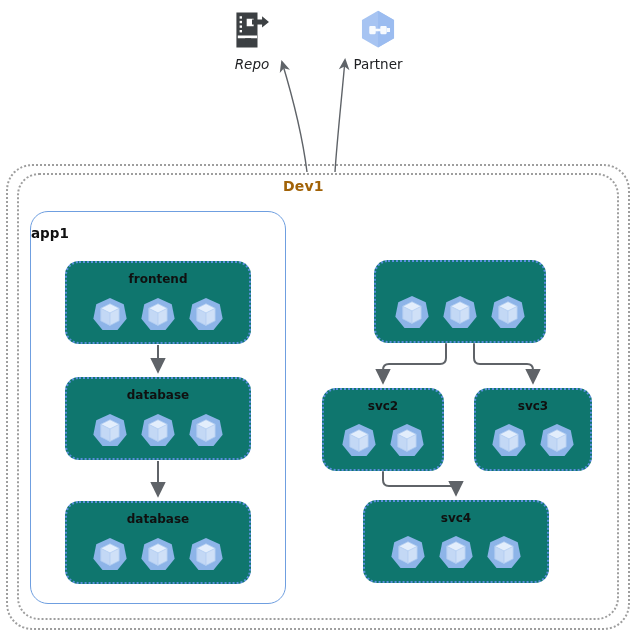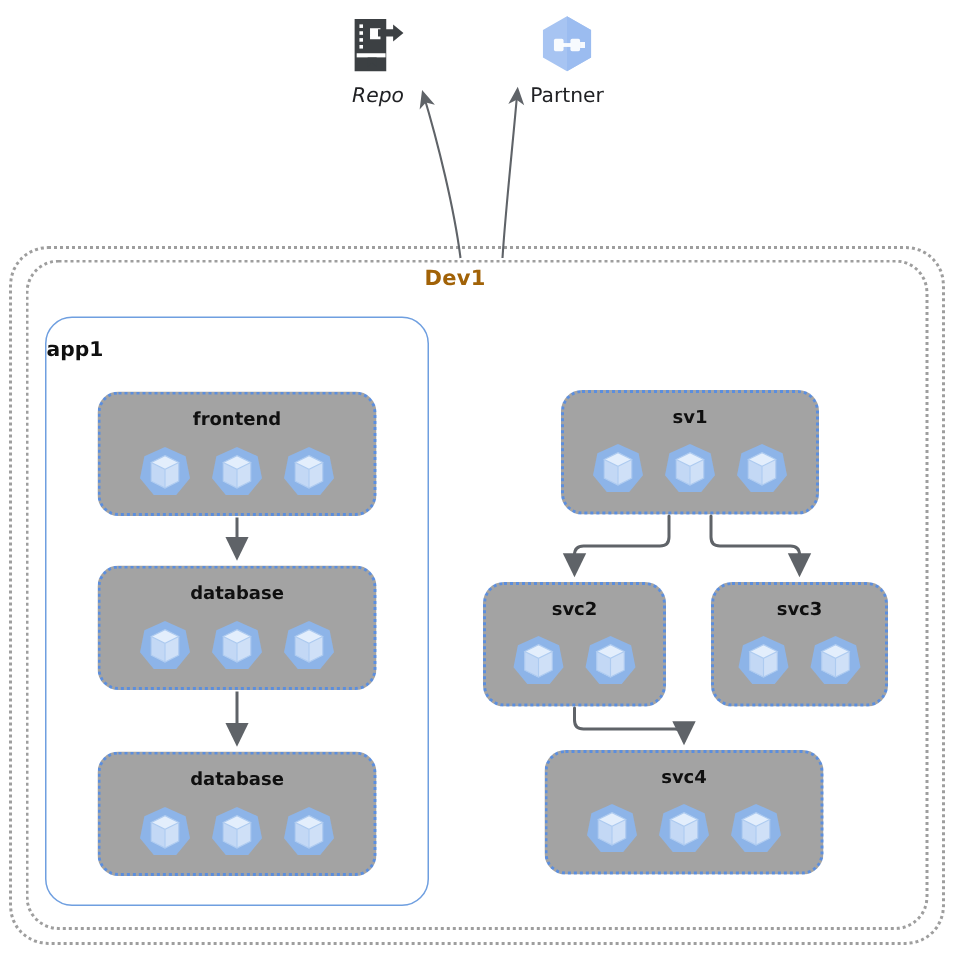--- a/index.html
+++ b/index.html
@@ -77,21 +77,21 @@
     font-weight: bold;
     color: #101010;
     white-space: nowrap;
   }
   
   .svc-box {
     position: absolute;
     border: 2px dotted #5b8ede;
     border-radius: 14px;
     box-sizing: border-box;
-    background: #a3a3a3;
+    background: #0f766e;
   }
   .svc-title {
     position: absolute;
     left: 0;
     right: 0;
     text-align: center;
     font-size: 12px;
     font-weight: bold;
     color: #101010;
     white-space: nowrap;
@@ -255,21 +255,20 @@
             <path d="M24 10.5 L35 16 L24 21.5 L13 16 Z" fill="#e3eefc"></path>
             <path d="M24 21.5 V36.5 L13 31 V16 Z" fill="#c3d8f5"></path>
             <path d="M24 10.5 L35 16 L24 21.5 L13 16 Z M24 21.5 V36.5 M13 16 V31 L24 36.5 L35 31 V16" fill="none" stroke="#aecbf0" stroke-width="0.9"></path>
           </g>
         </svg>
     </div>
   </div>
 
 
   <div class="svc-box" style="left:374px; top:260px; width:172px; height:83px;">
-    <div class="svc-title" style="top:9px;">sv1</div>
     <div class="pod-row" style="top:31px;">
       <svg class="pod" viewBox="0 0 48 48">
           <g>
             <path d="M24 3.5 L40.5 11 L44 28.5 L33 42 H15 L4 28.5 L7.5 11 Z" fill="#8db4e8"></path>
             <path d="M24 10.5 L35 16 V31 L24 36.5 L13 31 V16 Z" fill="#cfe0f7"></path>
             <path d="M24 10.5 L35 16 L24 21.5 L13 16 Z" fill="#e3eefc"></path>
             <path d="M24 21.5 V36.5 L13 31 V16 Z" fill="#c3d8f5"></path>
             <path d="M24 10.5 L35 16 L24 21.5 L13 16 Z M24 21.5 V36.5 M13 16 V31 L24 36.5 L35 31 V16" fill="none" stroke="#aecbf0" stroke-width="0.9"></path>
           </g>
         </svg>

